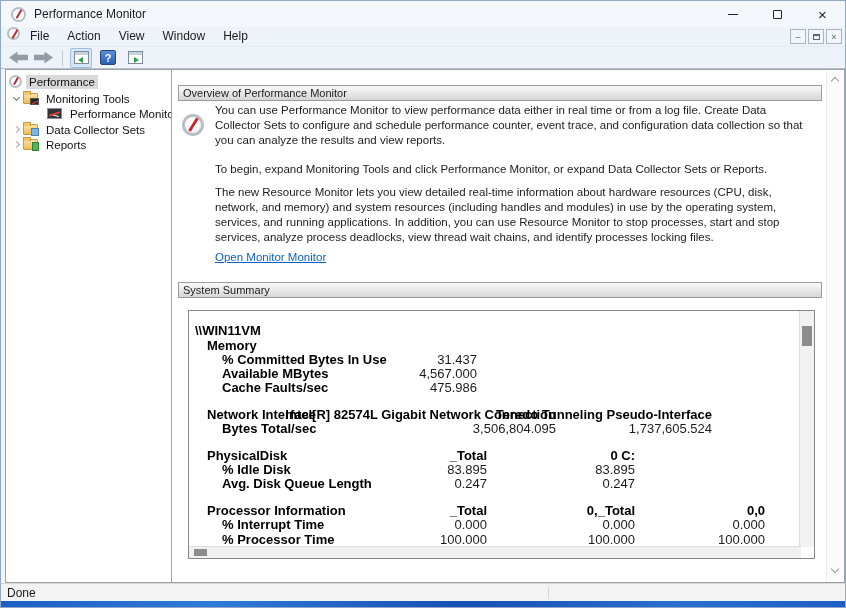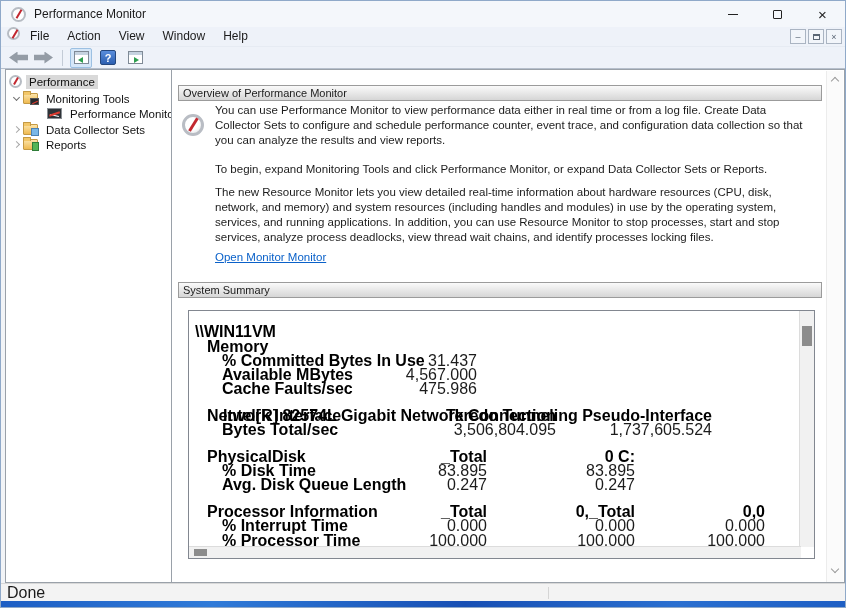--- a/index.html
+++ b/index.html
@@ -70,32 +70,32 @@
   .ov-icon::after{content:"";position:absolute;left:7px;top:0px;width:2.5px;height:15px;background:#c2272f;transform:rotate(32deg);}
   .ov-text{position:absolute;left:43px;width:588px;font-size:11.5px;line-height:15px;color:#1c1c1c;}
   .res-link{font-size:11.5px;color:#0a61c9;text-decoration:underline;}
   .pane-scroll{position:absolute;right:1px;top:1px;width:17px;height:511px;background:#fbfbfb;border-left:1px solid #ececec;}
   .ps-chev{position:absolute;left:5px;width:6px;height:6px;border-right:1.4px solid #9b9b9b;border-bottom:1.4px solid #9b9b9b;}
   .ps-up{top:7px;transform:rotate(-135deg);}
   .ps-down{bottom:10px;transform:rotate(45deg);}
 
   
   .report-box{position:absolute;left:16px;top:240px;width:627px;height:249px;background:#fff;border:1px solid #828790;overflow:hidden;}
-  .rr{position:absolute;left:0;width:600px;height:14px;font-size:16px;color:#1c1c1c;white-space:nowrap;}
+  .rr{position:absolute;left:0;width:600px;height:14px;font-size:13px;color:#1c1c1c;white-space:nowrap;}
   .rl{position:absolute;top:0;}
   .i1{left:6px;}  .i2{left:18px;}  .i3{left:33px;}
   .rv{position:absolute;top:0;left:0;text-align:right;}
   .b{font-weight:bold;color:#000;}
   .rb-vscroll{position:absolute;right:0;top:0;width:15px;height:236px;background:#f1f1f1;border-left:1px solid #dcdcdc;}
   .rb-vthumb{position:absolute;left:2px;top:15px;width:10px;height:20px;background:#8c8c8c;}
   .rb-hscroll{position:absolute;left:0;bottom:0;width:612px;height:12px;background:#f1f1f1;border-top:1px solid #dcdcdc;}
   .rb-hthumb{position:absolute;left:5px;top:2px;width:13px;height:7px;background:#8c8c8c;}
 
   
-  .statusbar{position:absolute;left:0;top:582px;width:100%;height:18px;background:#f3f3f3;border-top:1px solid #d8d8d8;font-size:16px;color:#1b1b1b;display:flex;align-items:center;padding-left:6px;}
+  .statusbar{position:absolute;left:0;top:582px;width:100%;height:18px;background:#f3f3f3;border-top:1px solid #d8d8d8;font-size:12px;color:#1b1b1b;display:flex;align-items:center;padding-left:6px;}
   .sb-sep{position:absolute;left:547px;top:3px;width:1px;height:12px;background:#d5d5d5;}
   .taskbar-strip{position:absolute;left:0;top:600px;width:100%;height:8px;background:linear-gradient(90deg,#1d5ec4,#2f7ad8 25%,#174fb4 55%,#2a6fd0 80%,#1d5ec4);}
 </style>
 </head>
 <body>
 
 <div class="window">
 
   <div class="titlebar">
     <span class="perfmon-logo"></span>
@@ -225,21 +225,21 @@
         <span class="rv" style="width:367px;">3,506,804.095</span>
         <span class="rv" style="width:523px;">1,737,605.524</span>
       </div>
 
       <div class="rr" style="top:137px;">
         <span class="rl i2 b">PhysicalDisk</span>
         <span class="rv b" style="width:298px;">_Total</span>
         <span class="rv b" style="width:446px;">0 C:</span>
       </div>
       <div class="rr" style="top:151px;">
-        <span class="rl i3 b">% Disk Time</span>
+        <span class="rl i3 b">% Idle Disk</span>
         <span class="rv" style="width:298px;">83.895</span>
         <span class="rv" style="width:446px;">83.895</span>
       </div>
       <div class="rr" style="top:165px;">
         <span class="rl i3 b">Avg. Disk Queue Length</span>
         <span class="rv" style="width:298px;">0.247</span>
         <span class="rv" style="width:446px;">0.247</span>
       </div>
 
       <div class="rr" style="top:192px;">

